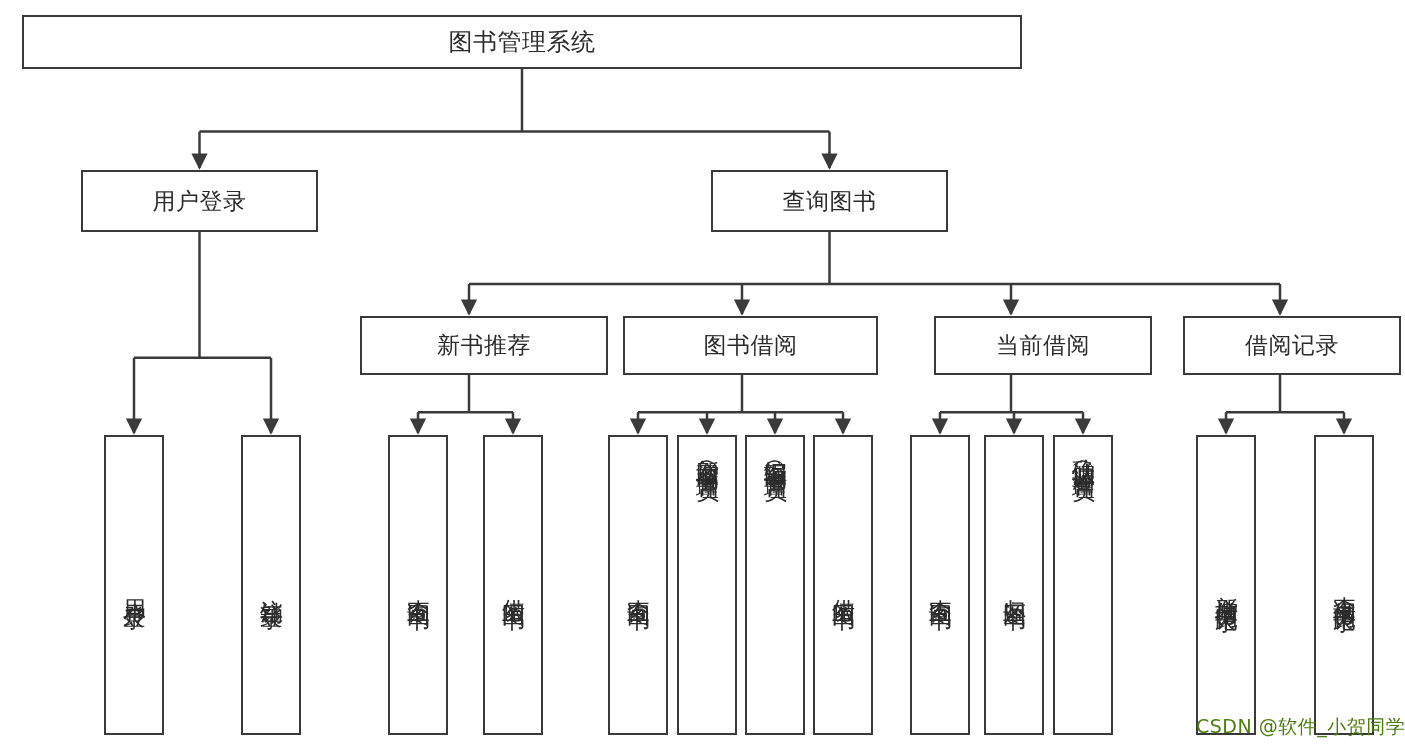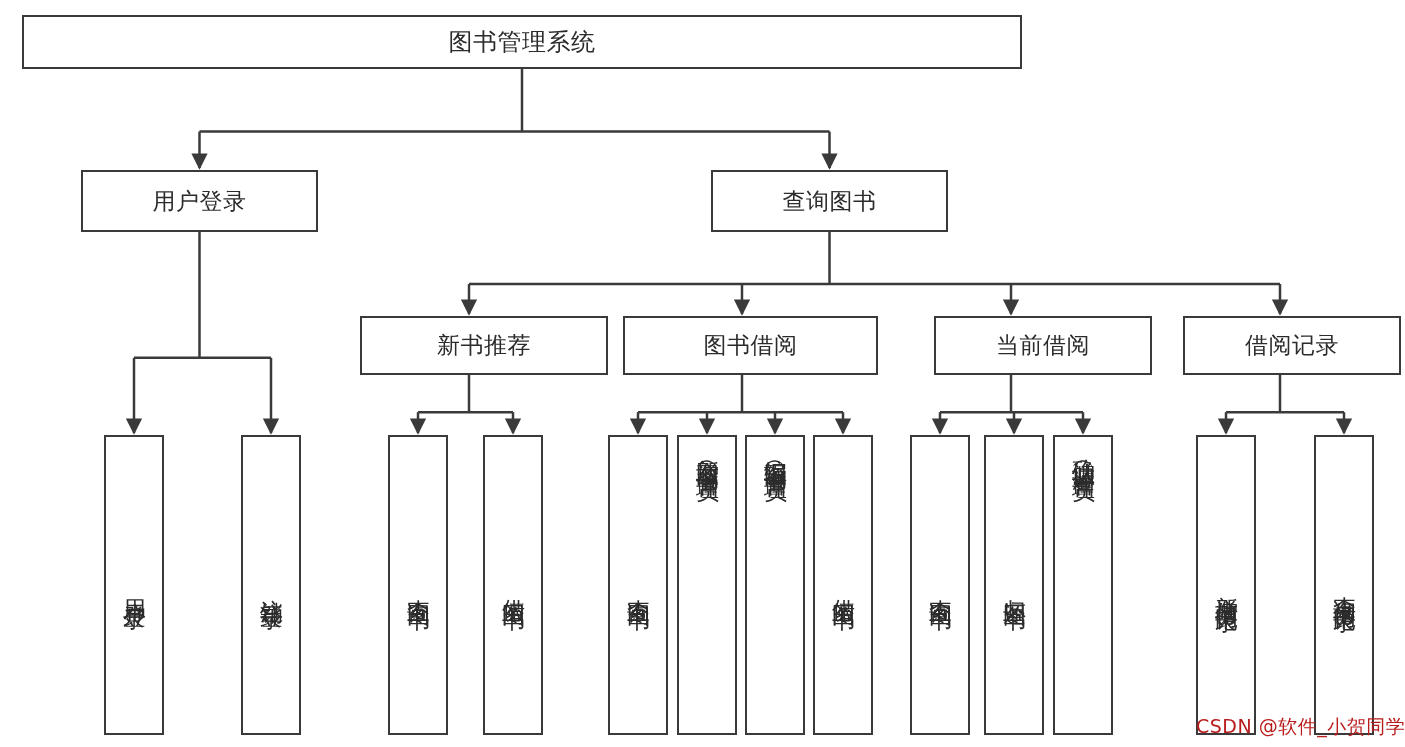--- a/index.html
+++ b/index.html
@@ -63,21 +63,21 @@
     letter-spacing: 3px;
     white-space: nowrap;
   }
   
   .node.vert.toptext {
     align-items: flex-start;
   }
   .watermark {
     position: absolute;
     font-size: 19px;
-    color: #b91c1c;
+    color: #4d7c0f;
     white-space: nowrap;
     letter-spacing: 0.5px;
   }
 </style>
 </head>
 <body>
 
 <div id="canvas">
 
   <svg id="edges" viewBox="0 0 1405 747" xmlns="http://www.w3.org/2000/svg">

